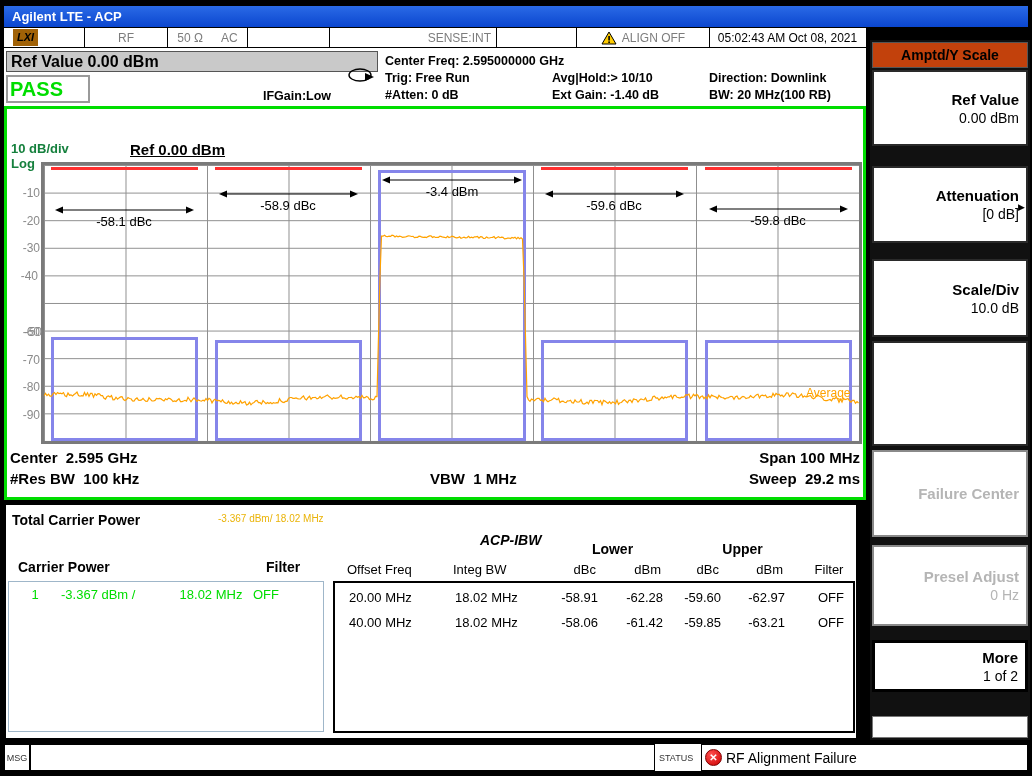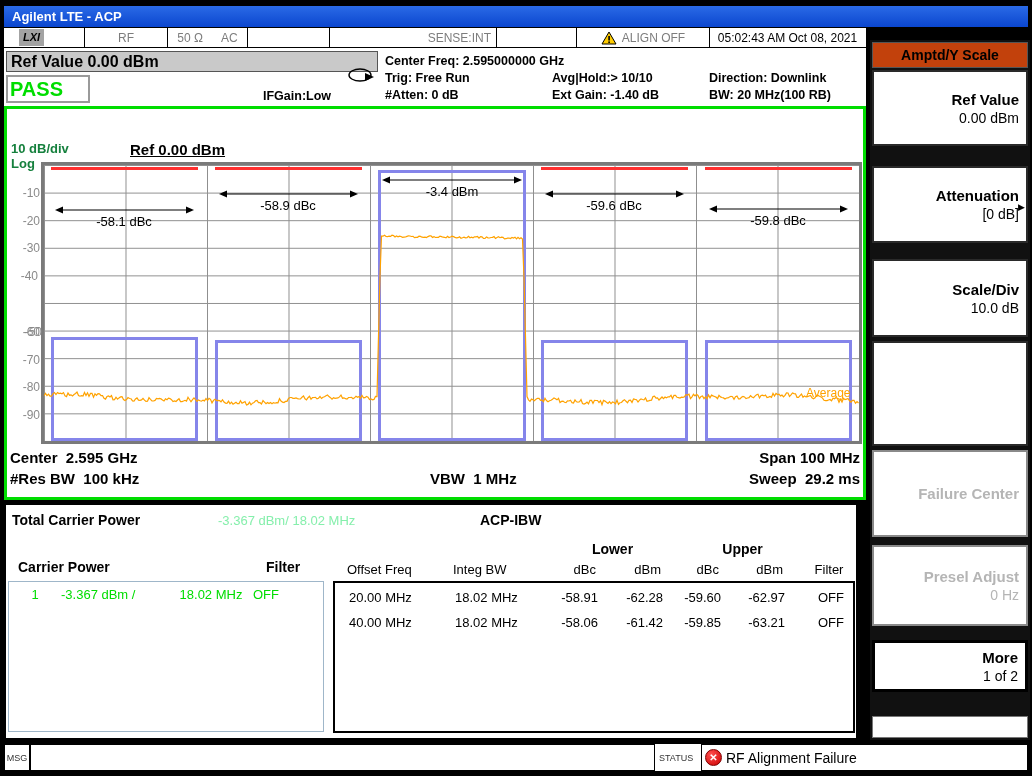--- a/index.html
+++ b/index.html
@@ -8,22 +8,22 @@
   .abs{position:absolute;}
   
   .titlebar{left:4px;top:6px;width:1024px;height:21px;
             background:linear-gradient(to bottom,#2a6ae6,#0b46cf);
             color:#fff;font-weight:bold;font-size:13px;line-height:21px;padding-left:8px;box-sizing:border-box;}
   
   .statusrow{left:4px;top:28px;width:862px;height:20px;background:#fff;display:flex;border-bottom:1px solid #000;box-sizing:border-box;}
   .scell{height:100%;border-right:1px solid #000;box-sizing:border-box;display:flex;align-items:center;justify-content:center;
          font-size:12px;color:#7d7d7d;}
   .scell:last-child{border-right:none;}
-  .lxi{background:#a3a3a3;color:#000;font-style:italic;font-weight:bold;font-size:11px;
-       padding:1px 4px;margin-left:15px;line-height:15px;}
+  .lxi{background:#a16207;color:#000;font-style:italic;font-weight:bold;font-size:11px;
+       padding:1px 4px;margin-left:9px;line-height:15px;}
   .tstamp{color:#000;}
   
   .whitehead{left:4px;top:48px;width:862px;height:58px;background:#fff;}
   .activefunc{left:6px;top:51px;width:372px;height:21px;background:#c9c9c9;border:1px solid #555;box-sizing:border-box;
               font-size:16px;font-weight:bold;color:#000;line-height:19px;padding-left:4px;}
   .passbox{left:6px;top:75px;width:84px;height:28px;border:2px solid #9a9a9a;box-sizing:border-box;background:#fff;}
   .passtxt{color:#00dd00;font-weight:bold;font-size:20px;line-height:24px;padding-left:2px;}
   .hmeta{font-size:12.5px;font-weight:bold;color:#000;line-height:15px;white-space:pre;}
   
   .plotbox{left:4px;top:106px;width:862px;height:394px;background:#fff;border:3px solid #00dd00;box-sizing:border-box;}
@@ -35,21 +35,21 @@
   .graylab{color:#15803d;font-weight:bold;font-size:13px;text-align:right;}
   .reflab{color:#000;font-weight:bold;font-size:15px;text-decoration:underline;}
   .bluebox{border:3px solid #8585ea;box-sizing:border-box;}
   .redline{height:3px;background:#ff3030;}
   .arrowlab{font-size:13px;color:#000;text-align:center;}
   .annot{font-size:15px;font-weight:bold;color:#000;white-space:pre;}
   .avglab{color:#ffa200;font-size:12px;}
   
   .results{left:4px;top:503px;width:854px;height:237px;background:#fff;border:2px solid #000;box-sizing:border-box;}
   .rtitle{font-size:14px;font-weight:bold;color:#000;}
-  .rval{font-size:13px;color:#86efac;}
+  .rval{font-size:10px;color:#eab308;}
   .chead{font-size:13px;color:#000;}
   .carrierbox{left:8px;top:581px;width:316px;height:151px;border:1px solid #9fb6c9;box-sizing:border-box;}
   .greenrow{display:grid;grid-template-columns:52px 108px 84px 64px;color:#00dd00;font-size:13px;line-height:15px;}
   .acpgrid{display:grid;grid-template-columns:100px 108px 75px 65px 58px 64px 52px;font-size:13px;color:#000;}
   .acpgrid .c1{padding-left:14px;}
   .acpgrid .c2{padding-left:20px;}
   .acpgrid .num{text-align:right;padding-right:20px;}
   .acpgrid .cf{text-align:center;}
   .acpbox{left:333px;top:581px;width:522px;height:152px;border:2px solid #000;box-sizing:border-box;}
   
@@ -185,21 +185,21 @@
 
   <div class="abs annot" style="left:10px;top:449px;">Center  2.595 GHz</div>
   <div class="abs annot" style="left:10px;top:470px;">#Res BW  100 kHz</div>
   <div class="abs annot" style="left:430px;top:470px;">VBW  1 MHz</div>
   <div class="abs annot" style="right:172px;top:449px;">Span 100 MHz</div>
   <div class="abs annot" style="right:172px;top:470px;">Sweep  29.2 ms</div>
 
   <div class="abs results"></div>
   <div class="abs rtitle" style="left:12px;top:512px;">Total Carrier Power</div>
   <div class="abs rval" style="left:218px;top:513px;">-3.367 dBm/ 18.02 MHz</div>
-  <div class="abs rtitle" style="left:480px;top:512px;">ACP-IBW</div>
+  <div class="abs rtitle" style="left:480px;top:532px;font-style:italic;">ACP-IBW</div>
 
   <div class="abs rtitle" style="left:18px;top:559px;">Carrier Power</div>
   <div class="abs rtitle" style="left:266px;top:559px;">Filter</div>
   <div class="abs carrierbox">
     <div class="greenrow" style="margin-top:5px;">
       <span style="text-align:center;">1</span>
       <span>-3.367 dBm /</span>
       <span style="text-align:center;">18.02 MHz</span>
       <span>OFF</span>
     </div>

